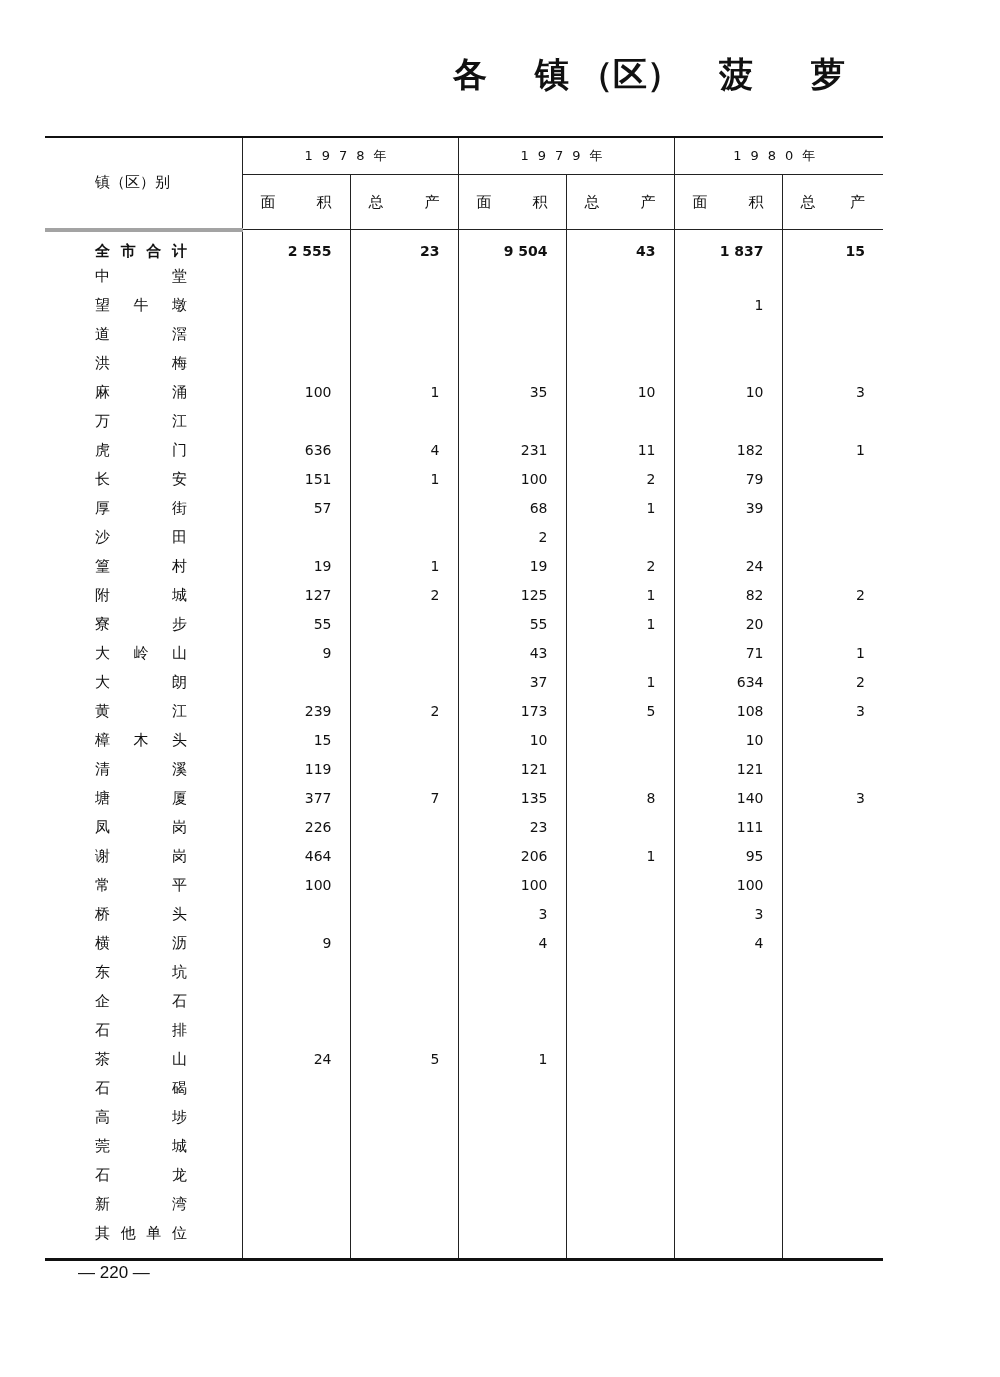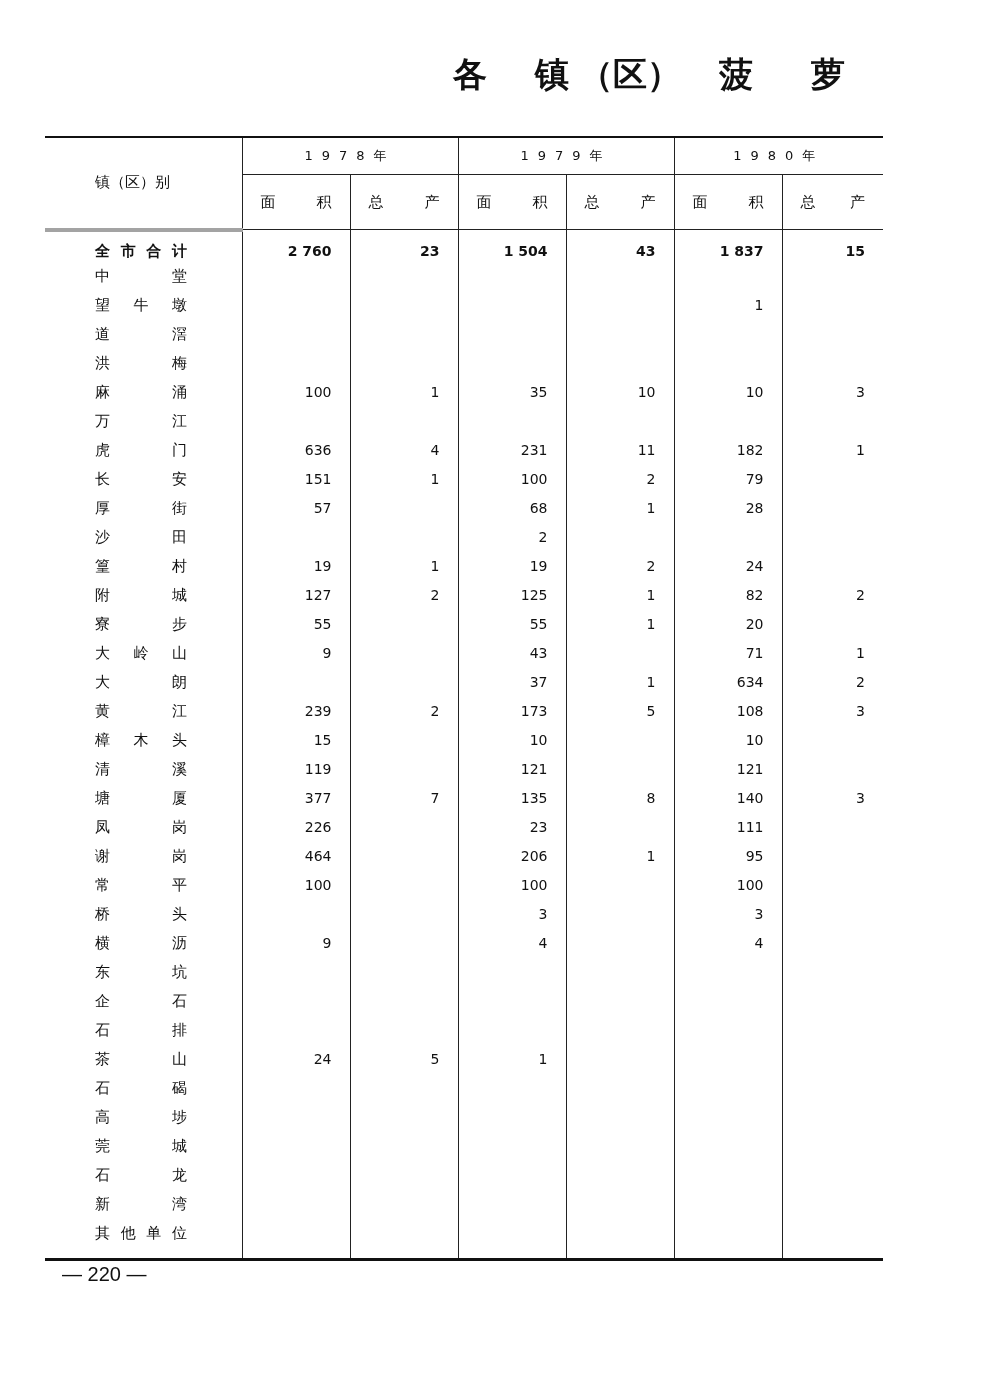--- a/index.html
+++ b/index.html
@@ -46,21 +46,21 @@
   tbody td.name {
     border-left: none; text-align: left; padding-left: 50px; padding-right: 0;
     font-size: 15px;
   }
   .name-inner { display: flex; justify-content: space-between; width: 92px; }
   tbody tr.total td { font-weight: bold; }
   tbody tr.last td { padding-bottom: 10px; }
   tfoot td { border-top: 3px solid #111; height: 0; padding: 0; }
 
   .page-num {
-    position: absolute; top: 1263px; left: 62px; font-size: 20px;
+    position: absolute; top: 1263px; left: 78px; font-size: 17px;
     font-family: "Liberation Sans", sans-serif;
   }
 </style>
 </head>
 <body>
 
 <div class="title">
   <span class="t1">各</span><span class="t2">镇</span><span class="t3">（区）</span><span class="t4" style="margin-left:38px">菠</span><span style="margin-left:48px">萝</span>
 </div>
 
@@ -124,23 +124,23 @@
     <tbody id="table-body">
         <tr class="total">
           <td class="name">
             <div class="name-inner">
               <span>全</span>
               <span>市</span>
               <span>合</span>
               <span>计</span>
             </div>
           </td>
-          <td>2 760</td>
+          <td>2 555</td>
           <td>23</td>
-          <td>1 504</td>
+          <td>9 504</td>
           <td>43</td>
           <td>1 837</td>
           <td>15</td>
         </tr>
         <tr>
           <td class="name">
             <div class="name-inner">
               <span>中</span>
               <span style="width: 15px;"></span>
               <span>堂</span>
@@ -263,21 +263,21 @@
             <div class="name-inner">
               <span>厚</span>
               <span style="width: 15px;"></span>
               <span>街</span>
             </div>
           </td>
           <td>57</td>
           <td></td>
           <td>68</td>
           <td>1</td>
-          <td>28</td>
+          <td>39</td>
           <td></td>
         </tr>
         <tr>
           <td class="name">
             <div class="name-inner">
               <span>沙</span>
               <span style="width: 15px;"></span>
               <span>田</span>
             </div>
           </td>

